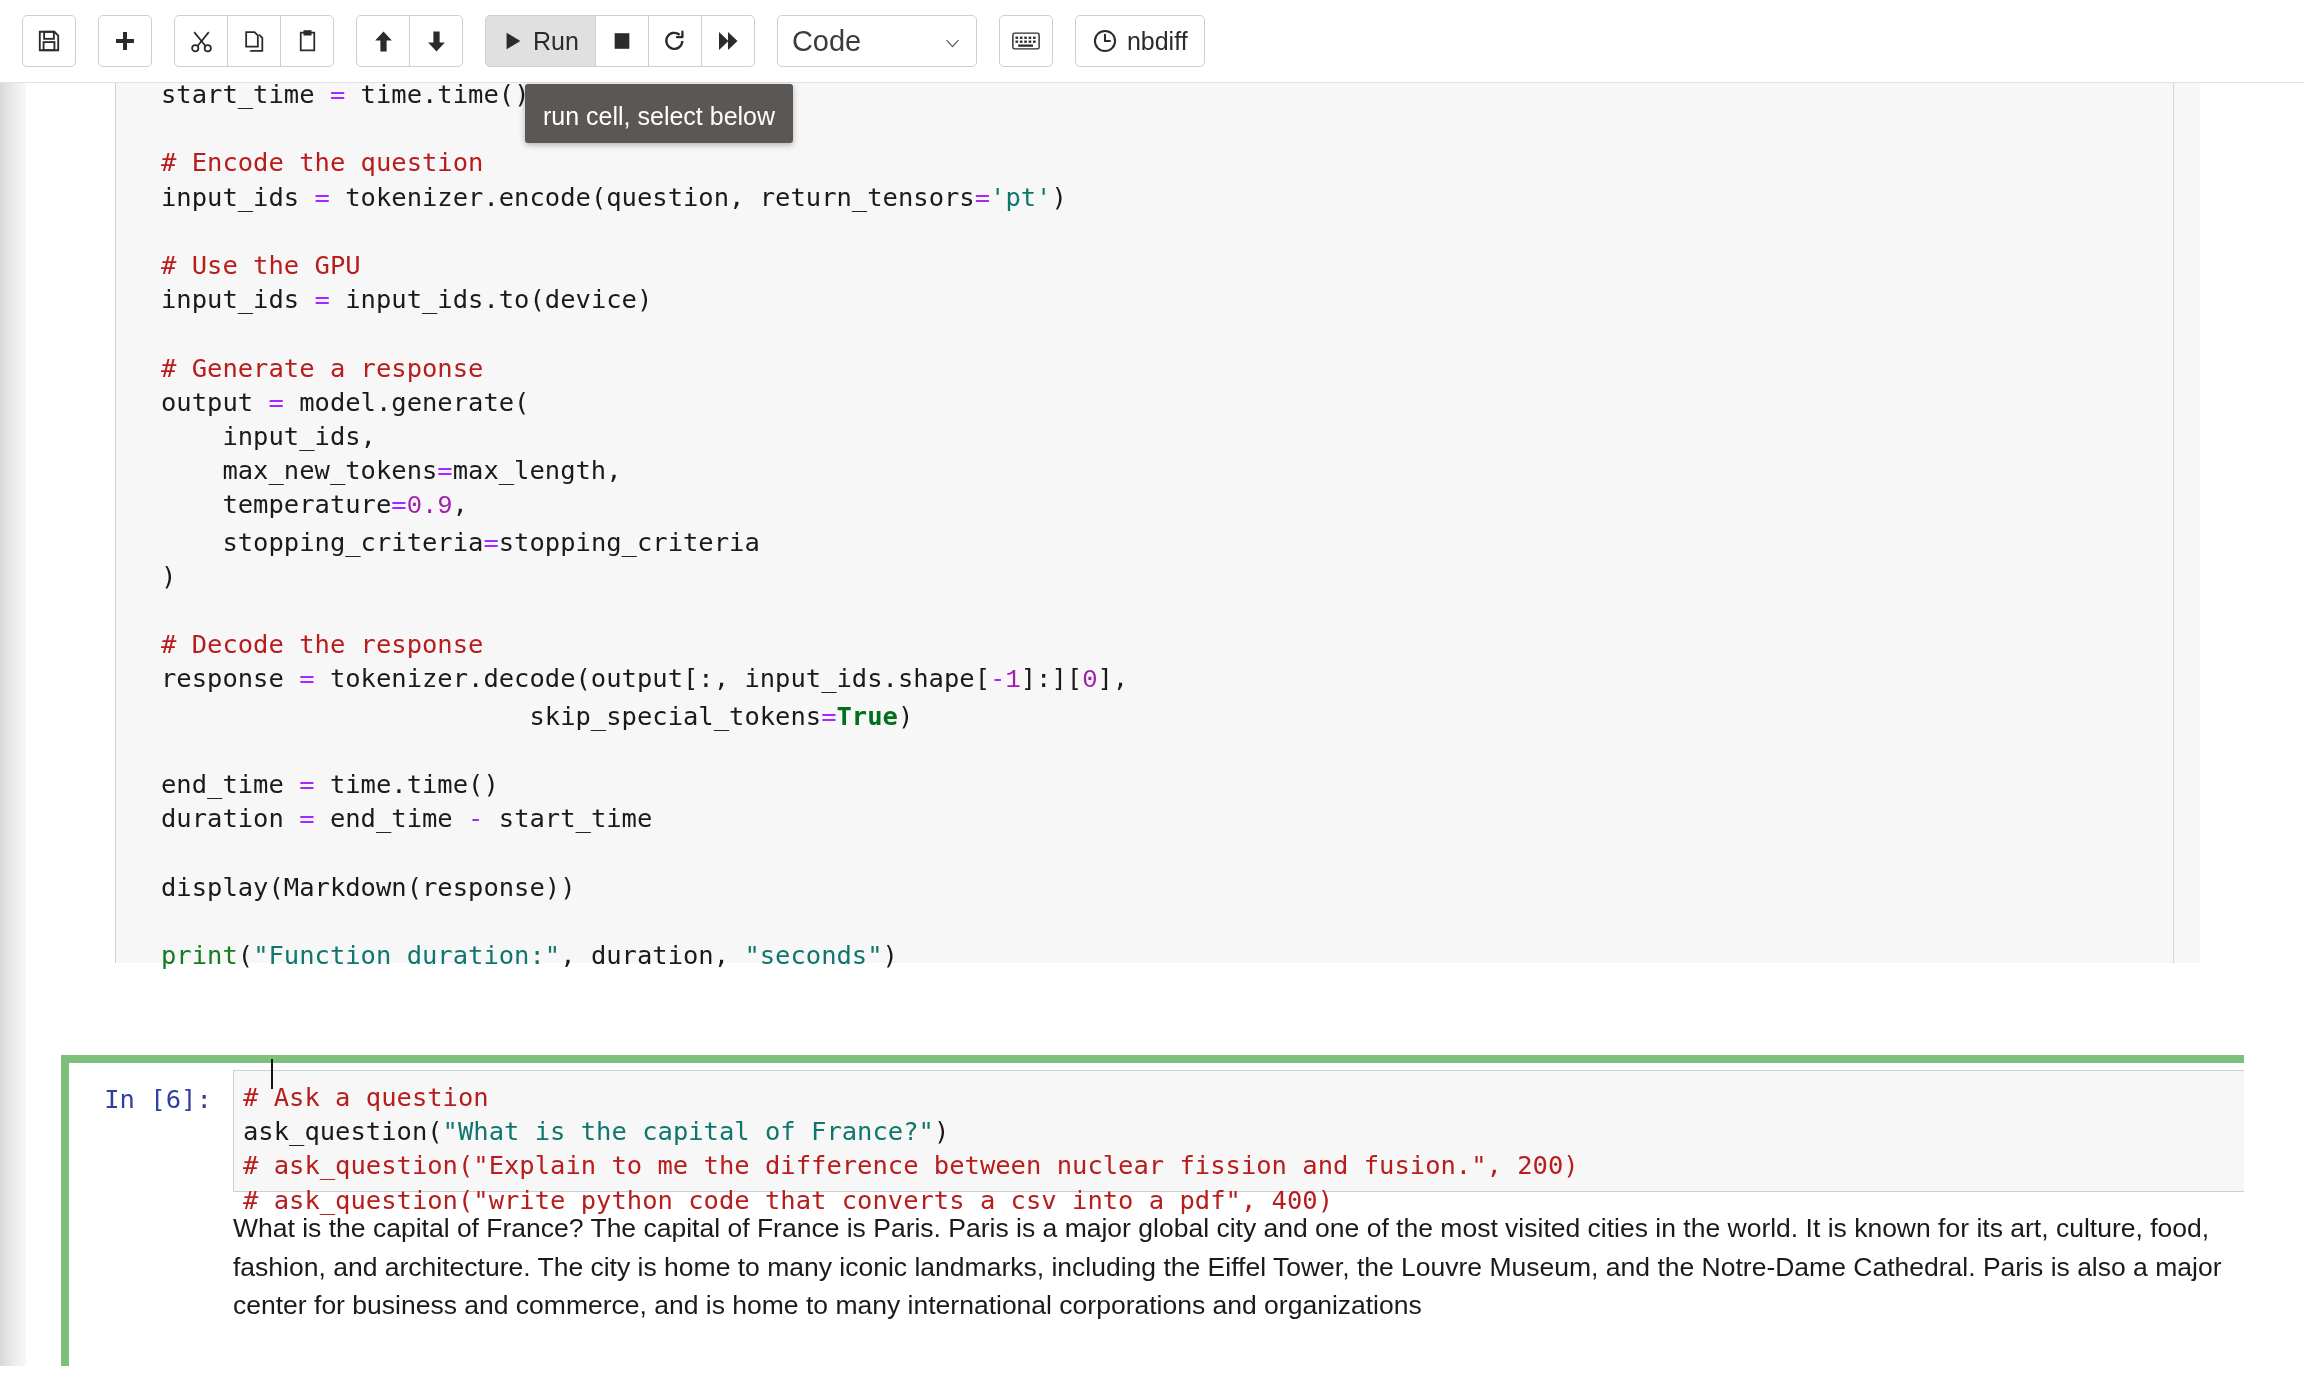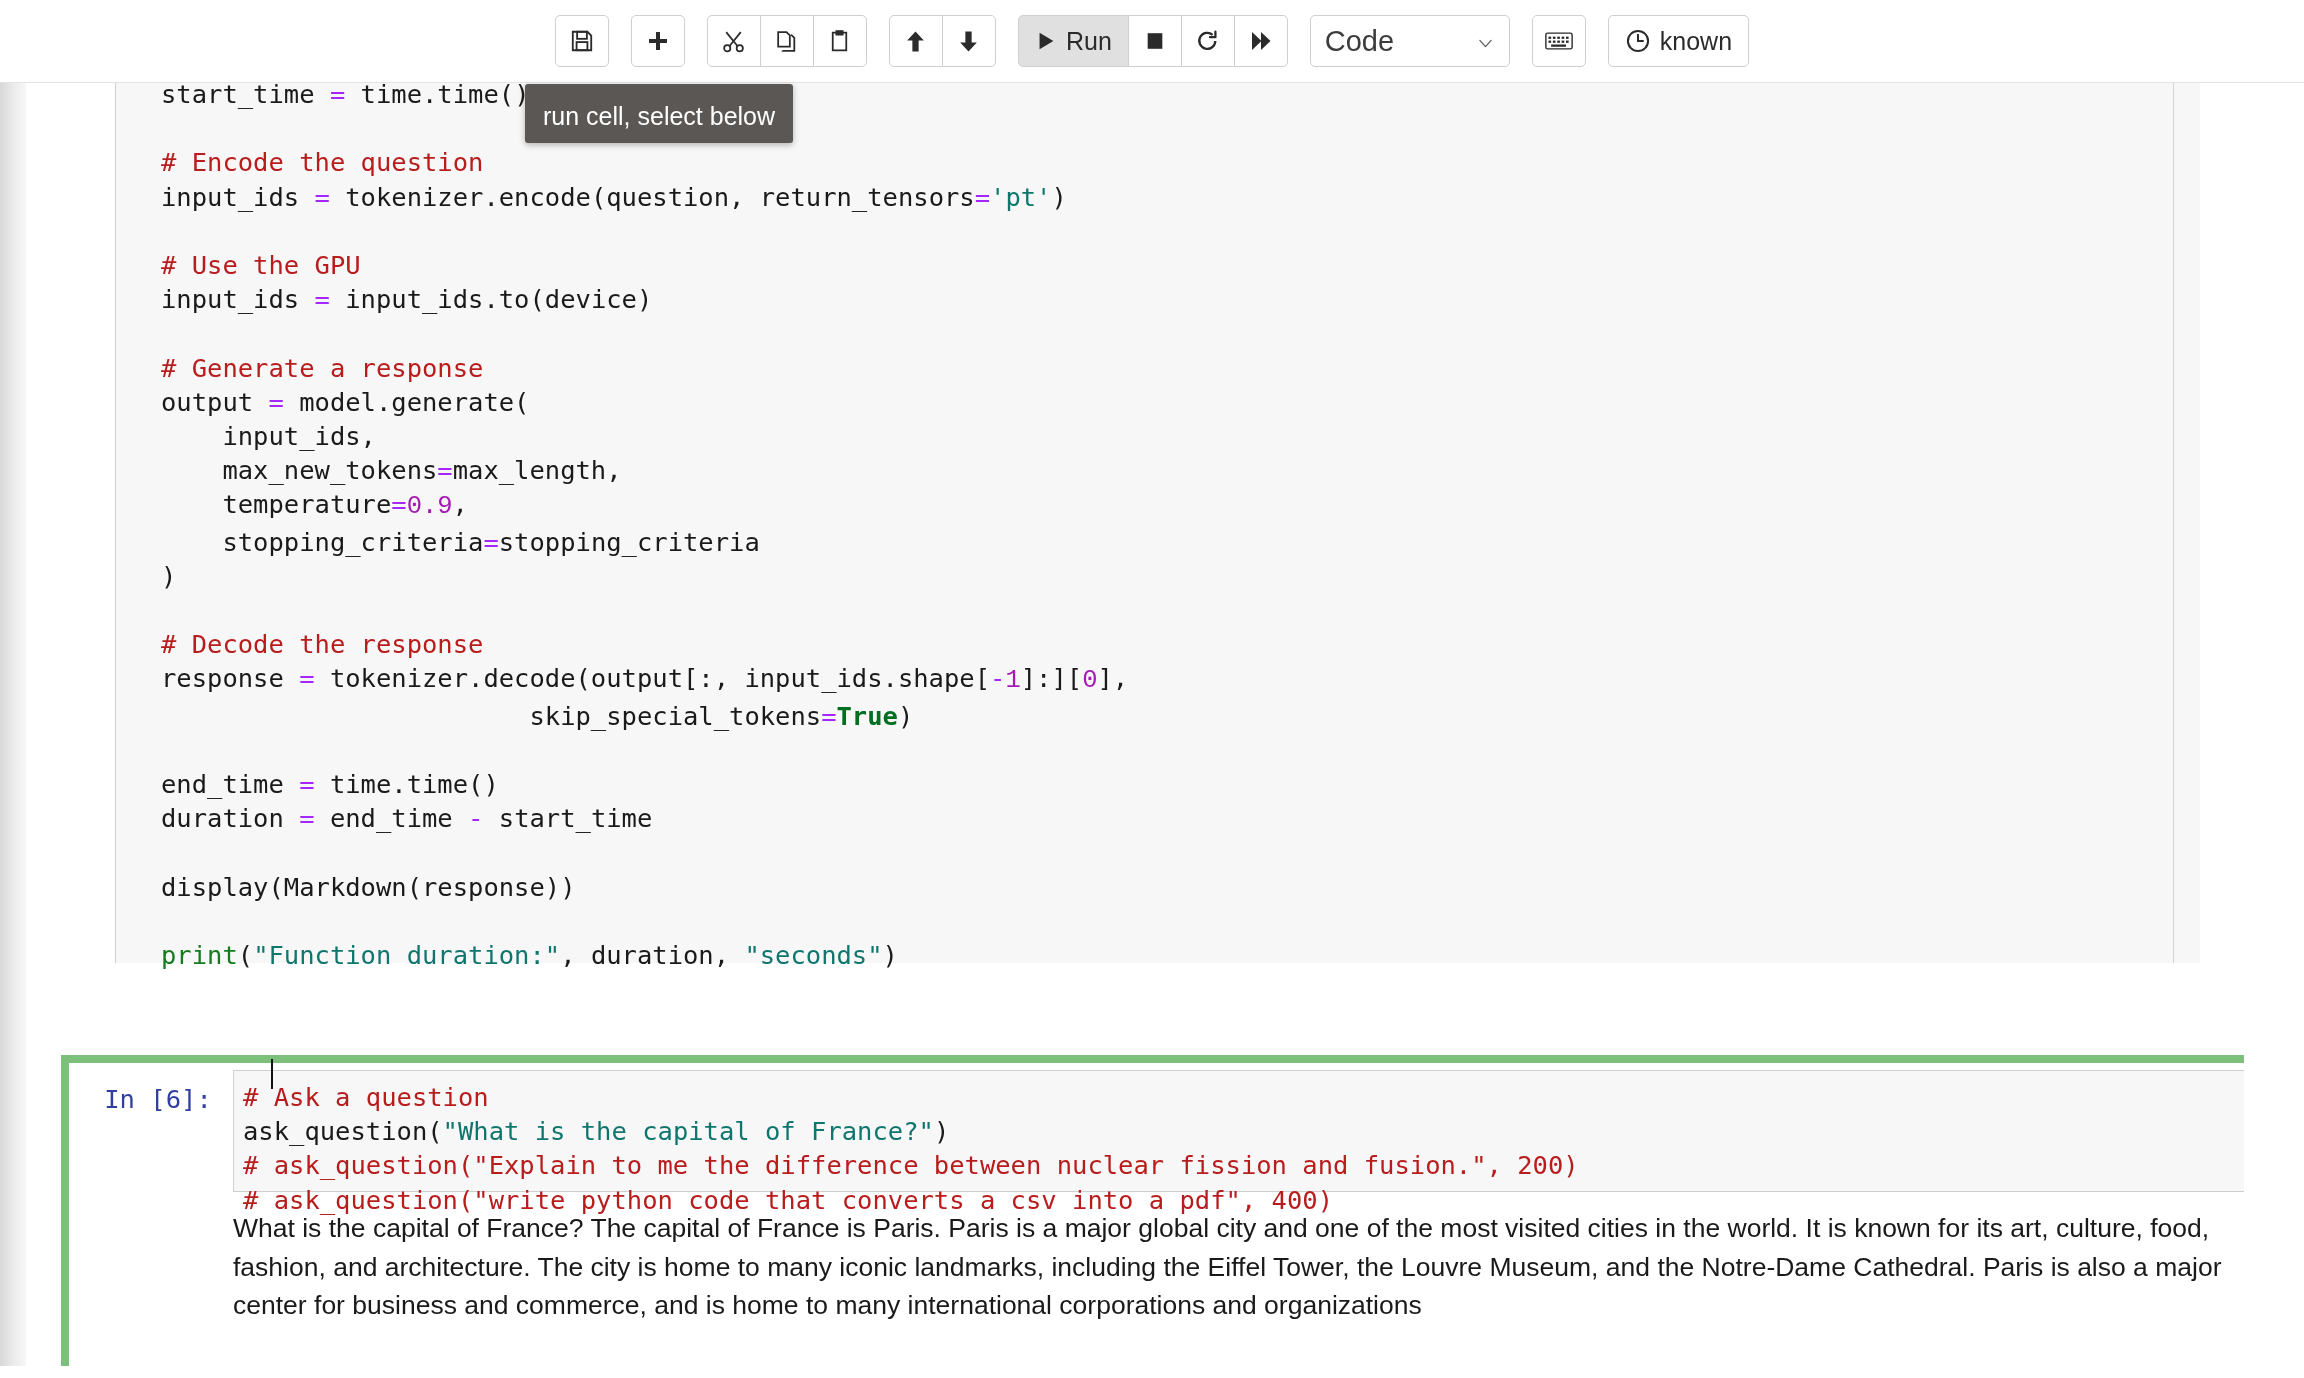--- a/index.html
+++ b/index.html
@@ -13,21 +13,20 @@
 
   
   #toolbar {
     position: absolute; top: 0; left: 0;
     width: 2304px; height: 83px;
     background: #ffffff;
     border-bottom: 1px solid #e3e3e3;
     display: flex; align-items: center;
     padding-left: 22px;
     z-index: 40;
-    justify-content: center;
   }
   .tb-group { display: flex; align-items: center; margin-right: 22px; }
   .tb-btn {
     width: 54px; height: 52px;
     border: 1px solid #cfcfcf;
     background: #ffffff;
     display: flex; align-items: center; justify-content: center;
     cursor: pointer;
     color: #2b2b2b;
   }
@@ -355,21 +354,21 @@
   </div>
 
   <div class="tb-group">
     <div class="tb-btn wide">
       <span>
         <svg width="26" height="26" viewBox="0 0 24 24" fill="none" stroke="#2b2b2b" stroke-width="1.9">
           <circle cx="12" cy="12" r="9.3"></circle>
             <path d="M12 6.2V12h4.6" stroke-linecap="round"></path>
         </svg>
       </span>
-      <span class="tb-label">known</span>
+      <span class="tb-label">nbdiff</span>
     </div>
   </div>
 </div>
 
 <div id="notebook">
 
   <div id="page-shade-left"></div>
   <div id="page-shade-right"></div>
 
   <div id="cell-top">

